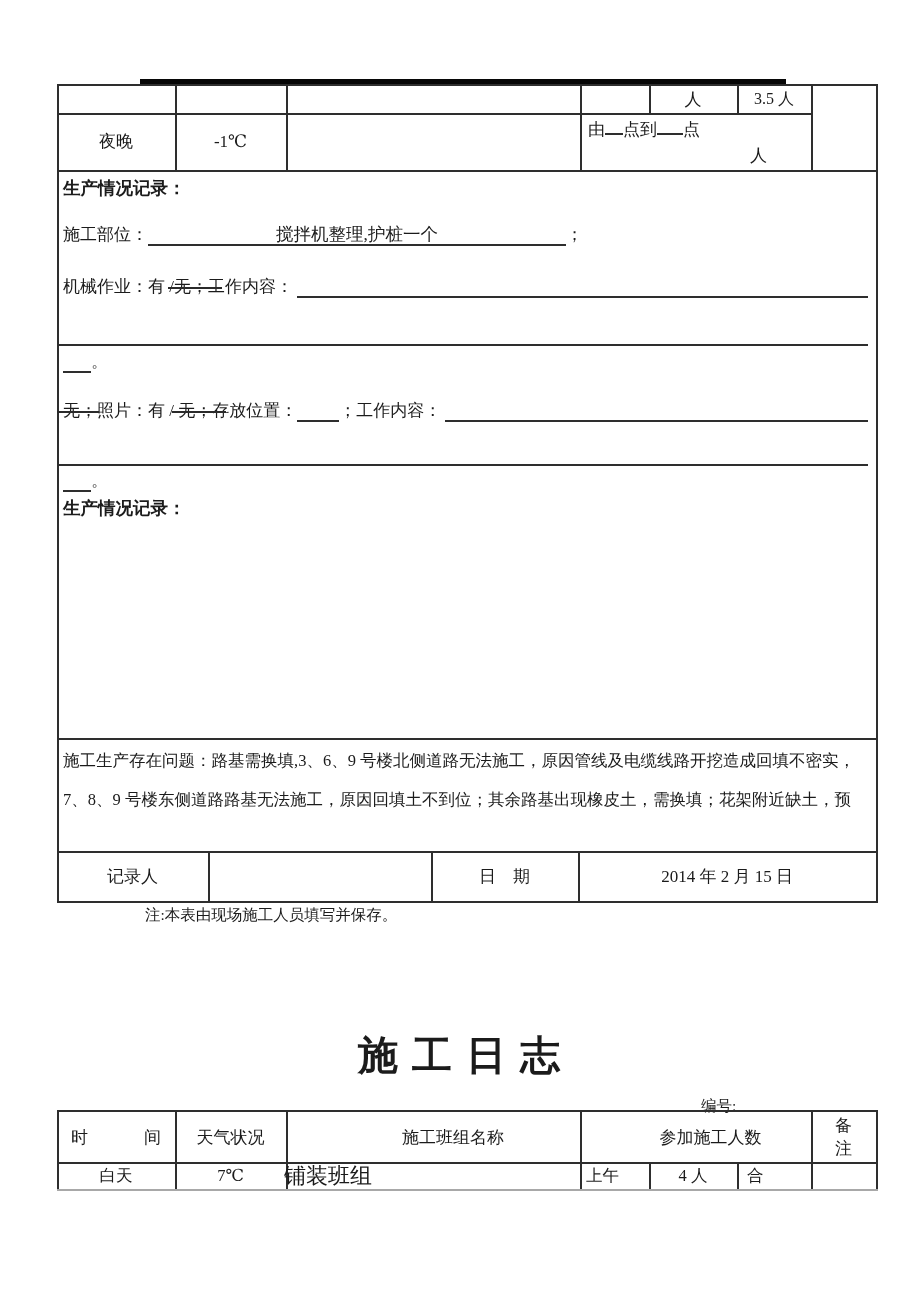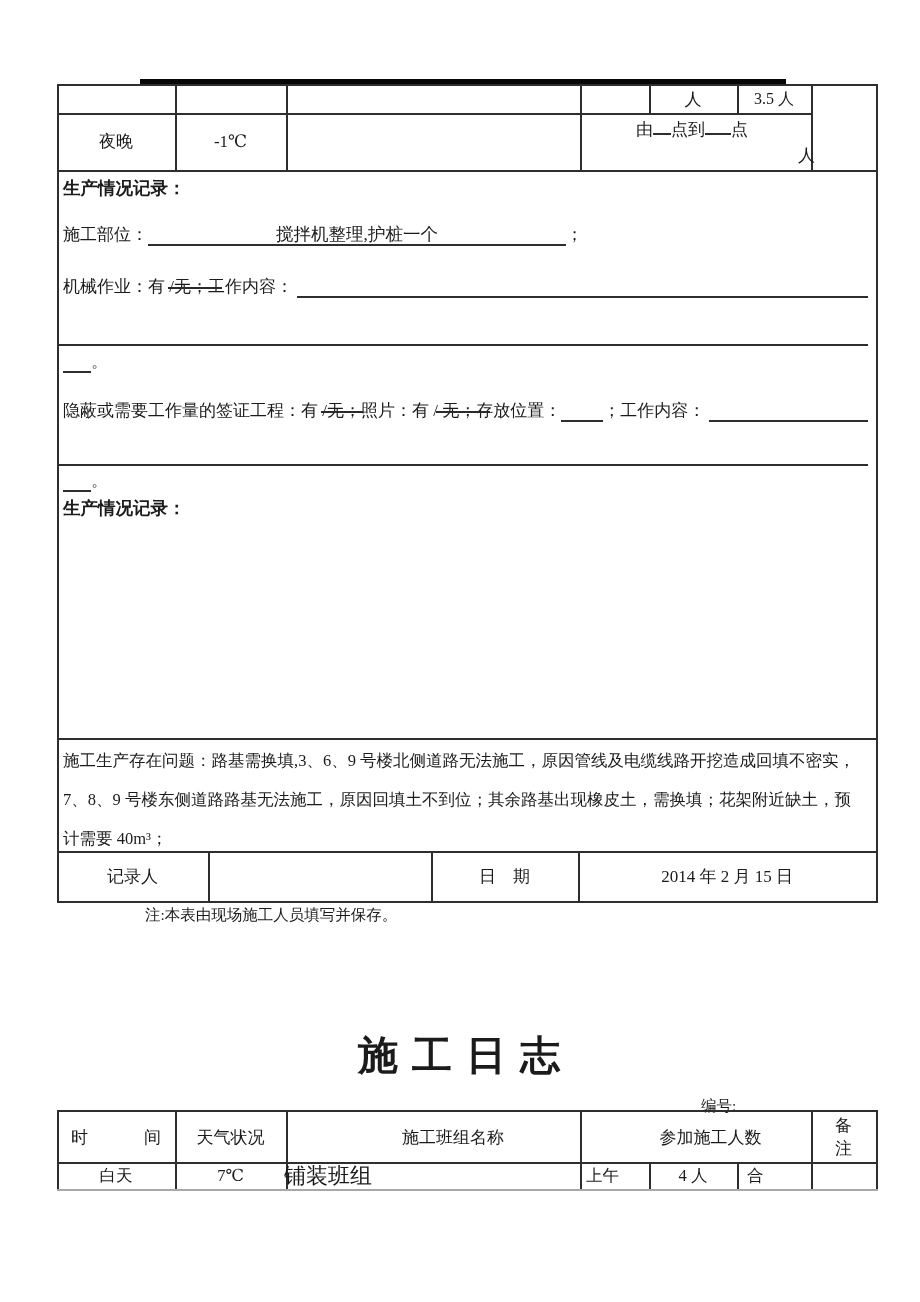--- a/index.html
+++ b/index.html
@@ -64,21 +64,21 @@
     <div class="cell" style="left:737px;top:86px;width:74px;height:27px;font-size:16px;">
       <span>3.5 人</span>
     </div>
 
     <div class="cell" style="left:57px;top:113px;width:118px;height:57px;">
       <span>夜晚</span>
     </div>
     <div class="cell" style="left:175px;top:113px;width:111px;height:57px;">
       <span>-1℃</span>
     </div>
-    <div class="abs vstack" style="left:580px;top:113px;width:231px;height:41px;font-size:17px;margin-left:48px;">
+    <div class="abs vstack" style="left:580px;top:113px;width:231px;height:41px;font-size:17px;">
       <div style="padding:4px 0 0 8px;">
         <span>由</span><span class="iblank" style="width:18px;"></span><span>点到</span><span class="iblank" style="width:26px;"></span><span>点</span>
       </div>
       <div style="text-align:right;padding-right:44px;margin-top:3px;">
         <span>人</span>
       </div>
     </div>
 
     <div class="abs bold" style="left:63px;top:176px;font-size:17.5px;">生产情况记录：</div>
 
@@ -89,34 +89,33 @@
     <div class="row" style="left:63px;top:275px;width:805px;">
       <span>机械作业：有 /</span><span class="struck ext">无；</span><span>工作内容：</span><span class="fillblank"></span>
     </div>
 
     <div class="hline" style="left:58px;top:344px;width:810px;"></div>
     <div class="row" style="left:63px;top:350px;">
       <span class="iblank" style="width:28px;"></span><span>。</span>
     </div>
 
     <div class="row" style="left:63px;top:399px;width:805px;">
-      <span>隐蔽或需要工作量的签证工程：有 /</span><span class="struck">无；</span><span>照片：有 / </span><span class="struck ext">无；</span><span>存放位置：</span><span class="iblank" style="width:42px;"></span><span>；工作内容：</span><span class="fillblank"></span>
+      <span class="struck">无；</span><span>照片：有 / </span><span class="struck ext">无；</span><span>存放位置：</span><span class="iblank" style="width:42px;"></span><span>；工作内容：</span><span class="fillblank"></span>
     </div>
 
     <div class="hline" style="left:58px;top:464px;width:810px;"></div>
     <div class="row" style="left:63px;top:469px;">
       <span class="iblank" style="width:28px;"></span><span>。</span>
     </div>
 
     <div class="abs bold" style="left:63px;top:496px;font-size:17.5px;">生产情况记录：</div>
 
     <div class="abs" style="left:63px;top:741px;width:810px;">
       <div class="probline">施工生产存在问题：路基需换填,3、6、9 号楼北侧道路无法施工，原因管线及电缆线路开挖造成回填不密实，</div>
       <div class="probline">7、8、9 号楼东侧道路路基无法施工，原因回填土不到位；其余路基出现橡皮土，需换填；花架附近缺土，预</div>
-      <div class="probline">计需要 40m³；</div>
     </div>
 
     <div class="cell" style="left:57px;top:851px;width:151px;height:50px;">
       <span>记录人</span>
     </div>
     <div class="cell" style="left:431px;top:851px;width:147px;height:50px;">
       <span>日　期</span>
     </div>
     <div class="cell" style="left:578px;top:851px;width:298px;height:50px;">
       <span>2014 年 2 月 15 日</span>

